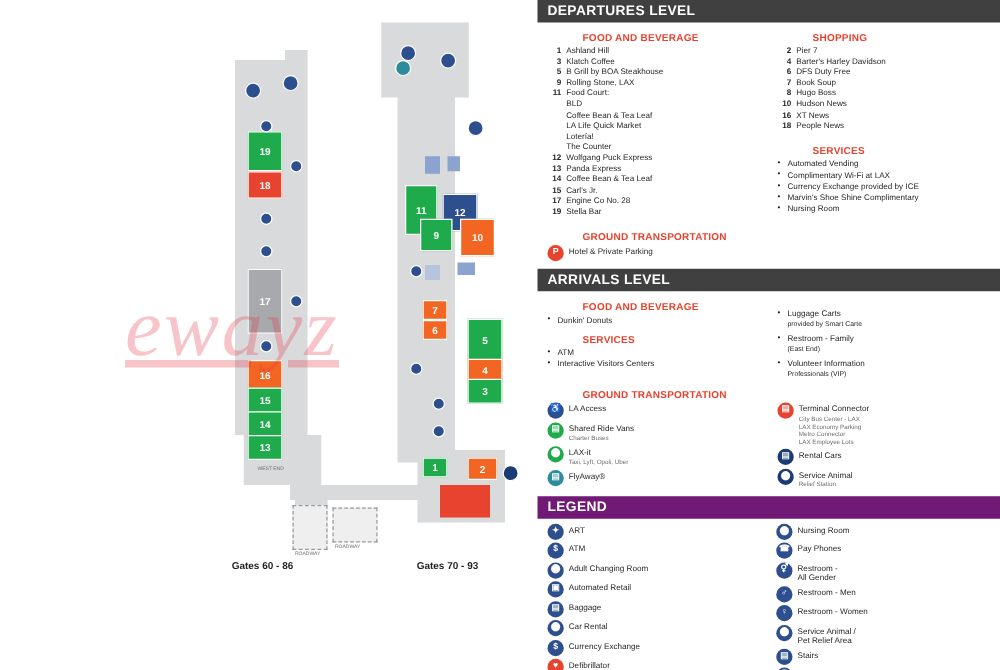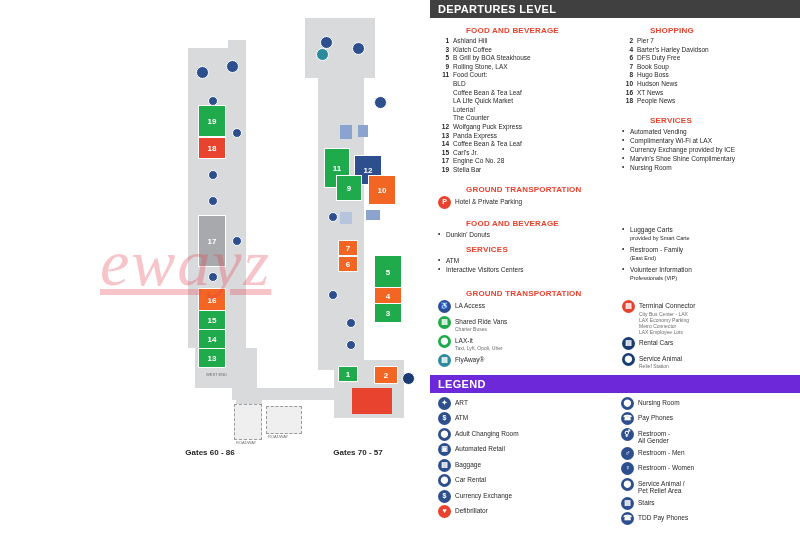--- a/index.html
+++ b/index.html
@@ -56,21 +56,21 @@
   .roadlbl{position:absolute;font-size:4px;color:#6d6e71;}
   .dashbox{
     position:absolute;border:1px dashed #9a9b9e;background:#efefef;
   }
 
   
   .bar{
     background:#404040;color:#fff;font-size:11px;font-weight:bold;
     padding:3px 8px;letter-spacing:.3px;
   }
-  .bar.black{background:#6d28d9;}
+  .bar.black{background:#701a75;}
   .sect-title{
     color:#e8432f;font-size:8px;font-weight:bold;margin:6px 0 2px 0;
     letter-spacing:.2px;
     padding-left:28px;
   }
   .cols{display:flex;gap:14px;}
   .col{flex:1;}
   .num-list{list-style:none;margin:0;padding:0;}
   .num-list li{
     font-size:6.5px;line-height:8.6px;display:flex;gap:4px;
@@ -163,21 +163,21 @@
   <div class="pin teal" style="left:316px;top:48px;"></div>
   <div class="pin dark" style="left:402px;top:372px;"></div>
 
   <div class="dashbox" style="left:234px;top:404px;width:26px;height:34px;"></div>
   <div class="dashbox" style="left:266px;top:406px;width:34px;height:26px;"></div>
   <div class="roadlbl" style="left:236px;top:440px;">ROADWAY</div>
   <div class="roadlbl" style="left:268px;top:434px;">ROADWAY</div>
   <div class="roadlbl" style="left:206px;top:372px;">WEST END</div>
 
   <div class="gatesfoot" style="left:150px;top:448px;">Gates 60 - 86</div>
-  <div class="gatesfoot" style="left:298px;top:448px;">Gates 70 - 57</div>
+  <div class="gatesfoot" style="left:298px;top:448px;">Gates 70 - 93</div>
 
   <div class="watermark">ewayz</div>
 </div>
 
 <div class="legend-pane">
 
   <div class="bar">DEPARTURES LEVEL</div>
   <div class="pad cols" style="margin-top:2px;">
     <div class="col">
       <div class="sect-title">FOOD AND BEVERAGE</div>
@@ -283,20 +283,21 @@
       <ul class="bullet-list">
         <li>Automated Vending</li>
         <li>Complimentary Wi-Fi at LAX</li>
         <li>Currency Exchange provided by ICE</li>
         <li>Marvin's Shoe Shine Complimentary</li>
         <li>Nursing Room</li>
       </ul>
     </div>
   </div>
 
+  <div class="bar" style="margin-top:4px;">ARRIVALS LEVEL</div>
   <div class="pad cols" style="margin-top:2px;">
     <div class="col">
       <div class="sect-title">FOOD AND BEVERAGE</div>
       <ul class="bullet-list">
         <li>Dunkin' Donuts</li>
       </ul>
       <div class="sect-title" style="margin-top:6px;">SERVICES</div>
       <ul class="bullet-list">
         <li>ATM</li>
         <li>Interactive Visitors Centers</li>

